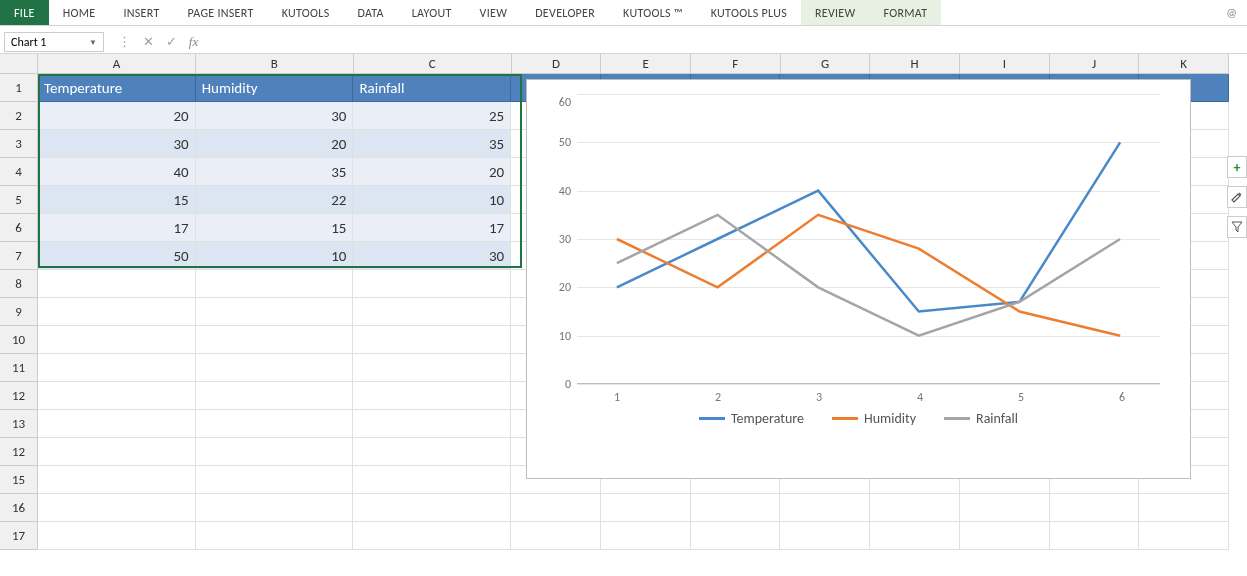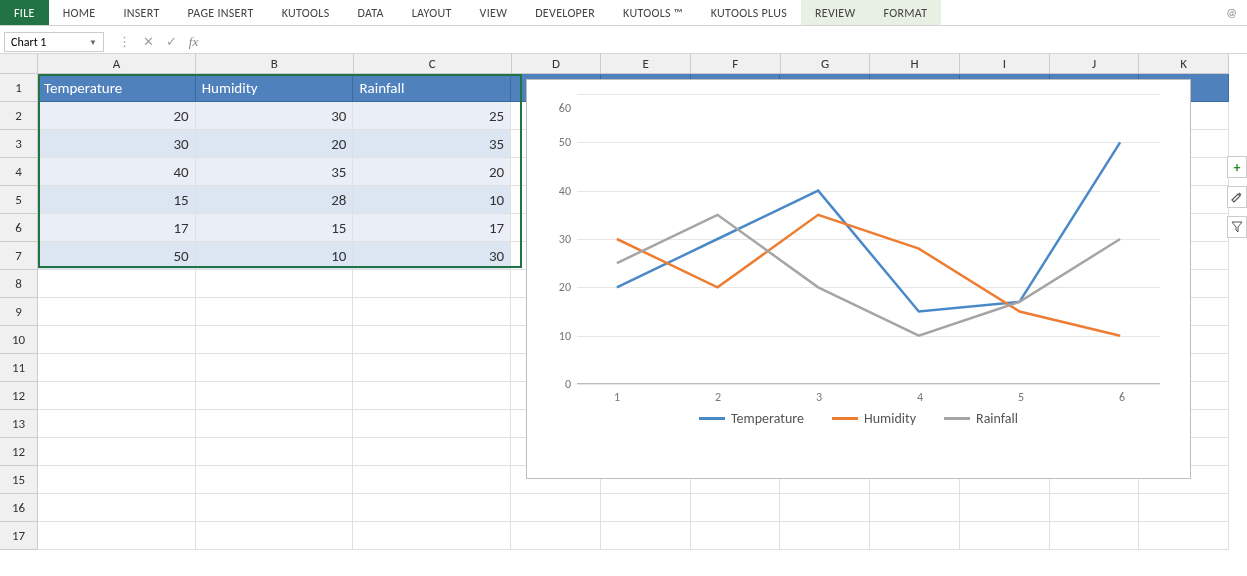--- a/index.html
+++ b/index.html
@@ -164,21 +164,21 @@
         <div class="cell" style="width: 92px;"></div>
         <div class="cell" style="width: 92px;"></div>
         <div class="cell" style="width: 92px;"></div>
         <div class="cell" style="width: 92px;"></div>
         <div class="cell" style="width: 92px;"></div>
         <div class="cell" style="width: 92px;"></div>
         <div class="cell" style="width: 92px;"></div>
       </div>
       <div class="row drow">
         <div class="cell right data" style="width: 162px;">15</div>
-        <div class="cell right data" style="width: 162px;">28</div>
+        <div class="cell right data" style="width: 162px;">22</div>
         <div class="cell right data" style="width: 162px;">10</div>
         <div class="cell" style="width: 92px;"></div>
         <div class="cell" style="width: 92px;"></div>
         <div class="cell" style="width: 92px;"></div>
         <div class="cell" style="width: 92px;"></div>
         <div class="cell" style="width: 92px;"></div>
         <div class="cell" style="width: 92px;"></div>
         <div class="cell" style="width: 92px;"></div>
         <div class="cell" style="width: 92px;"></div>
       </div>
@@ -349,21 +349,21 @@
         <div class="y-tick" style="top: 241.667px;">10</div>
         <div class="grid-line" style="top: 193.333px;"></div>
         <div class="y-tick" style="top: 193.333px;">20</div>
         <div class="grid-line" style="top: 145px;"></div>
         <div class="y-tick" style="top: 145px;">30</div>
         <div class="grid-line" style="top: 96.6667px;"></div>
         <div class="y-tick" style="top: 96.6667px;">40</div>
         <div class="grid-line" style="top: 48.3333px;"></div>
         <div class="y-tick" style="top: 48.3333px;">50</div>
         <div class="grid-line" style="top: 0px;"></div>
-        <div class="y-tick" style="top: 14px;">60</div>
+        <div class="y-tick" style="top: 8px;">60</div>
         <div class="axis-line"></div>
         <div class="x-tick" style="left: 40px;">1</div>
         <div class="x-tick" style="left: 141px;">2</div>
         <div class="x-tick" style="left: 242px;">3</div>
         <div class="x-tick" style="left: 343px;">4</div>
         <div class="x-tick" style="left: 444px;">5</div>
         <div class="x-tick" style="left: 545px;">6</div>
         <svg width="100%" height="100%" viewBox="0 0 585 290" preserveAspectRatio="none" style="position: absolute; left: 0px; top: 0px;">
           <path d="M40 193.33333333333334 L141 145 L242 96.66666666666669 L343 217.5 L444 207.83333333333331 L545 48.333333333333314 " stroke="#4a89c8" stroke-width="2.5" fill="none"></path>
           <path d="M40 145 L141 193.33333333333334 L242 120.83333333333331 L343 154.66666666666666 L444 217.5 L545 241.66666666666669 " stroke="#ed7d31" stroke-width="2.5" fill="none"></path>

